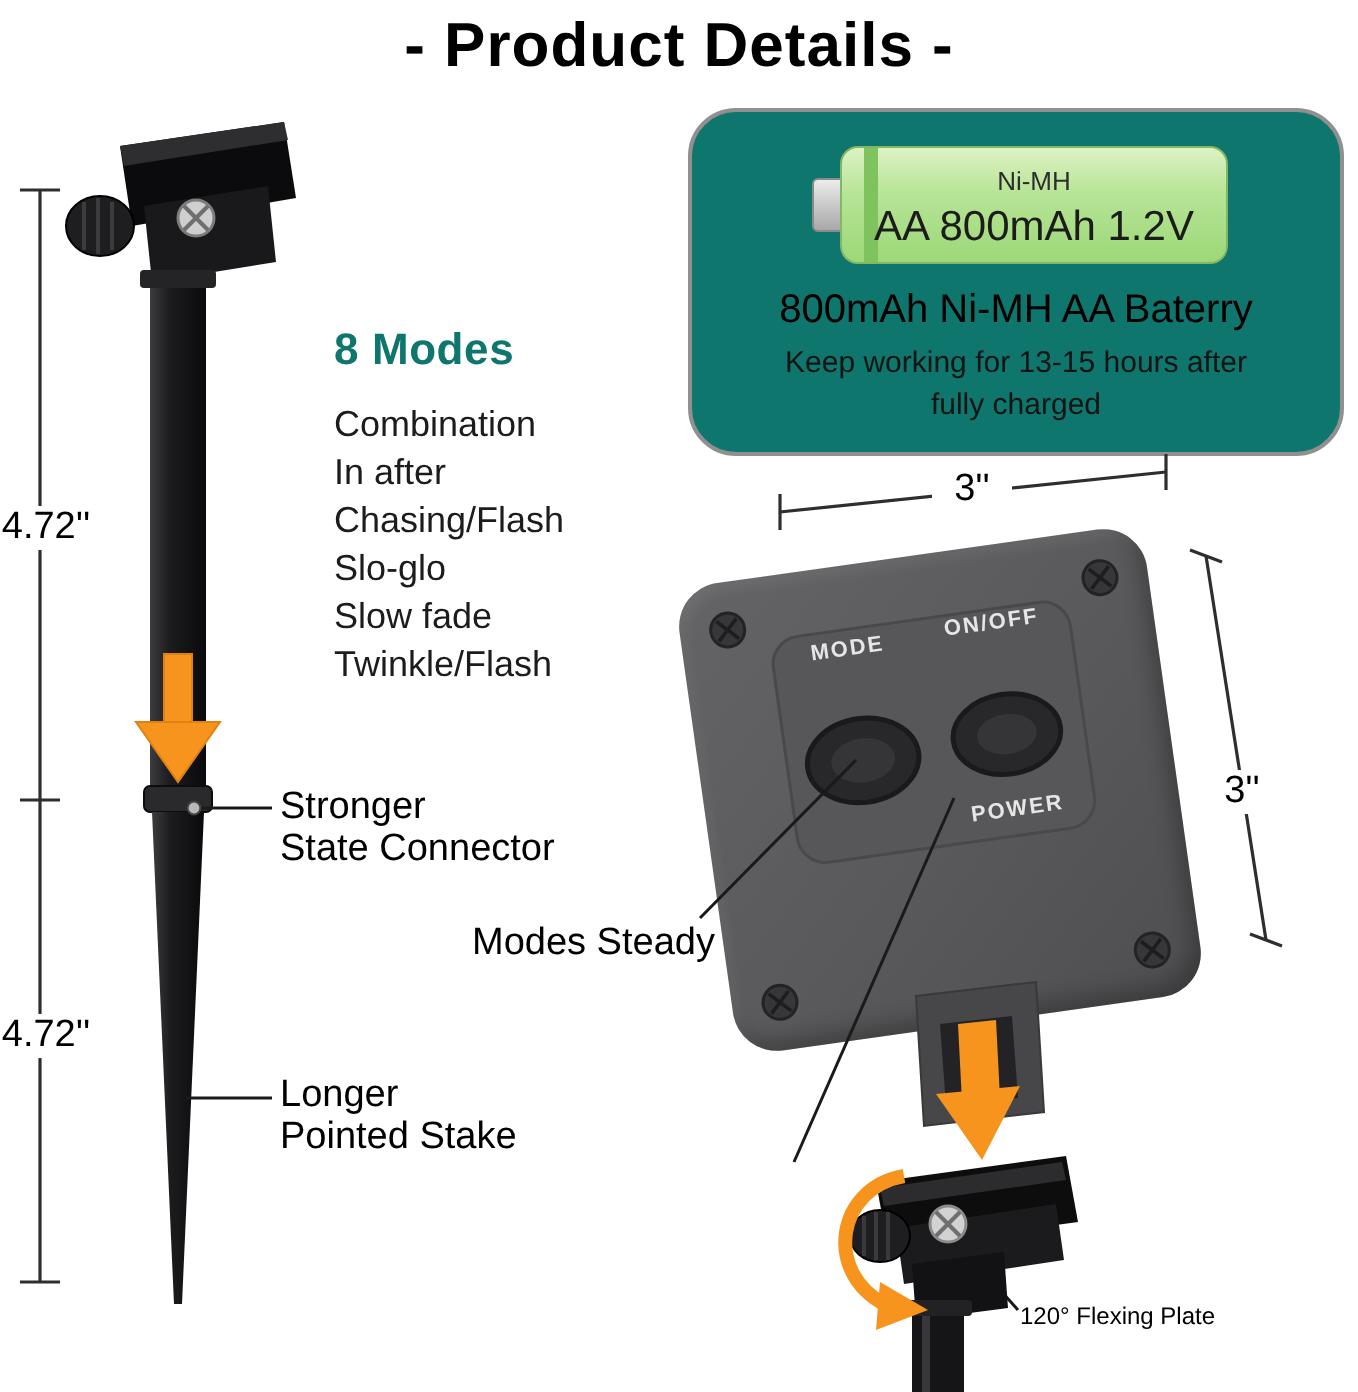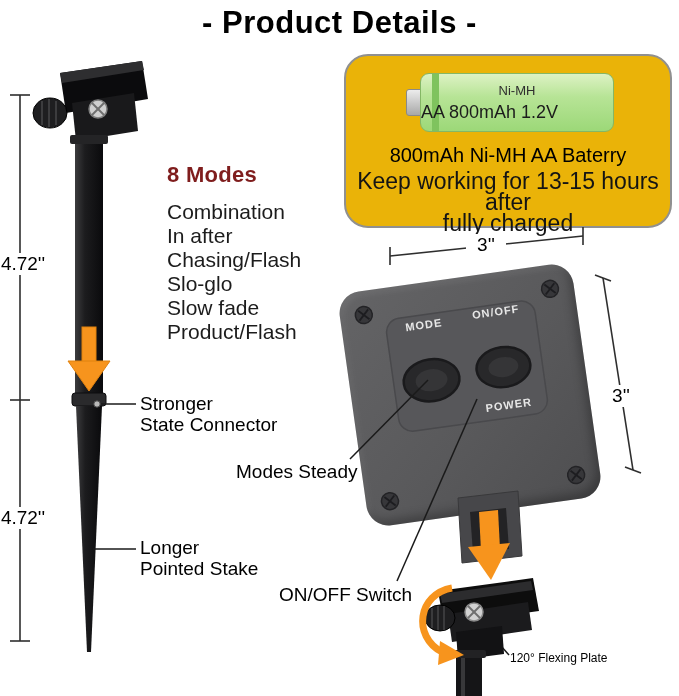--- a/index.html
+++ b/index.html
@@ -3,32 +3,32 @@
 <meta charset="utf-8">
 <style>
   html,body{margin:0;padding:0;background:#fff;}
   #stage{position:relative;width:679px;height:696px;background:#ffffff;overflow:hidden;
          font-family:"Liberation Sans",sans-serif;color:#111;}
   .abs{position:absolute;}
   #title{top:5px;left:0;width:679px;text-align:center;font-size:31px;font-weight:bold;color:#000;letter-spacing:.5px;z-index:6;}
   .dim-label{font-size:19px;color:#000;background:#fff;text-align:center;line-height:22px;z-index:6;}
   .callout{font-size:19px;font-weight:500;color:#000;line-height:21px;white-space:pre-line;z-index:6;}
   #modes{left:167px;top:162px;z-index:6;}
-  #modes .heading{font-size:22px;font-weight:bold;margin-bottom:12px;letter-spacing:.3px;color:#7f1d1d;}
-  #modes .mode-item{font-size:21px;line-height:24px;color:#1c1c1c;}
-  #battery-card{left:344px;top:54px;width:324px;height:170px;border:2px solid #909090;border-radius:24px;background:#eab308;z-index:4;}
+  #modes .heading{font-size:22px;font-weight:bold;margin-bottom:12px;letter-spacing:.3px;color:#0f766e;}
+  #modes .mode-item{font-size:18px;line-height:24px;color:#1c1c1c;}
+  #battery-card{left:344px;top:54px;width:324px;height:170px;border:2px solid #909090;border-radius:24px;background:#0f766e;z-index:4;}
   #battery-body{position:absolute;left:74px;top:17px;width:192px;height:57px;border-radius:9px;
     background:linear-gradient(180deg,#ddf2c4 0%,#b7e496 40%,#9cd878 100%);border:1px solid #84b765;}
   #battery-ring{position:absolute;left:11px;top:0;width:7px;height:100%;background:#7fc35e;}
   #battery-tip{position:absolute;left:60px;top:33px;width:15px;height:25px;border-radius:3px;
     background:linear-gradient(180deg,#ececec,#a8a8a8);border:1px solid #8a8a8a;}
   #battery-line1{position:absolute;left:0;top:9px;width:100%;text-align:center;font-size:13px;color:#2e2e2e;}
-  #battery-line2{position:absolute;left:0;top:28px;width:100%;font-size:18px;color:#1c1c1c;}
+  #battery-line2{position:absolute;left:0;top:28px;width:100%;text-align:center;font-size:21px;color:#1c1c1c;}
   #battery-heading{position:absolute;left:0;top:88px;width:100%;text-align:center;font-size:20px;font-weight:normal;color:#000;}
-  #battery-subtext{position:absolute;left:0;top:115px;width:100%;text-align:center;font-size:23px;line-height:21px;color:#141414;white-space:pre-line;}
+  #battery-subtext{position:absolute;left:0;top:115px;width:100%;text-align:center;font-size:15px;line-height:21px;color:#141414;white-space:pre-line;}
   #device{left:352px;top:277px;width:236px;height:236px;border-radius:22px;transform:rotate(-8deg);z-index:3;
     background:linear-gradient(135deg,#646466 0%,#59595b 55%,#4e4e50 100%);
     box-shadow:inset -4px -6px 10px rgba(0,0,0,.25), inset 3px 4px 6px rgba(255,255,255,.08);}
   #device svg{position:absolute;left:0;top:0;}
   .panel-text{position:absolute;text-align:center;color:#e6e6e6;font-size:11px;font-weight:bold;letter-spacing:1px;}
   #overlay{left:0;top:0;z-index:5;pointer-events:none;}
   svg{display:block;}
 </style>
 </head>
 <body>
@@ -167,29 +167,28 @@
   <div class="abs dim-label" style="left:466px;top:234px;width:40px;">3''</div>
   <div class="abs dim-label" style="left:602px;top:385px;width:38px;">3''</div>
 
   <div class="abs" id="modes">
     <div class="heading">8 Modes</div>
     <div class="mode-item">Combination</div>
     <div class="mode-item">In after</div>
     <div class="mode-item">Chasing/Flash</div>
     <div class="mode-item">Slo-glo</div>
     <div class="mode-item">Slow fade</div>
-    <div class="mode-item">Product/Flash</div>
+    <div class="mode-item">Twinkle/Flash</div>
   </div>
 
   <div class="abs callout" style="left:140px;top:393px;">Stronger
 State Connector</div>
   <div class="abs callout" style="left:140px;top:537px;">Longer
 Pointed Stake</div>
   <div class="abs callout" style="left:236px;top:461px;">Modes Steady</div>
-  <div class="abs callout" style="left:279px;top:584px;">ON/OFF Switch</div>
   <div class="abs callout" style="left:510px;top:648px;font-size:12px;">120° Flexing Plate</div>
 
   <div class="abs" id="battery-card">
     <div id="battery-tip"></div>
     <div id="battery-body">
       <div id="battery-ring"></div>
       <div id="battery-line1">Ni-MH</div>
       <div id="battery-line2">AA 800mAh 1.2V</div>
     </div>
     <div id="battery-heading">800mAh Ni-MH AA Baterry</div>

